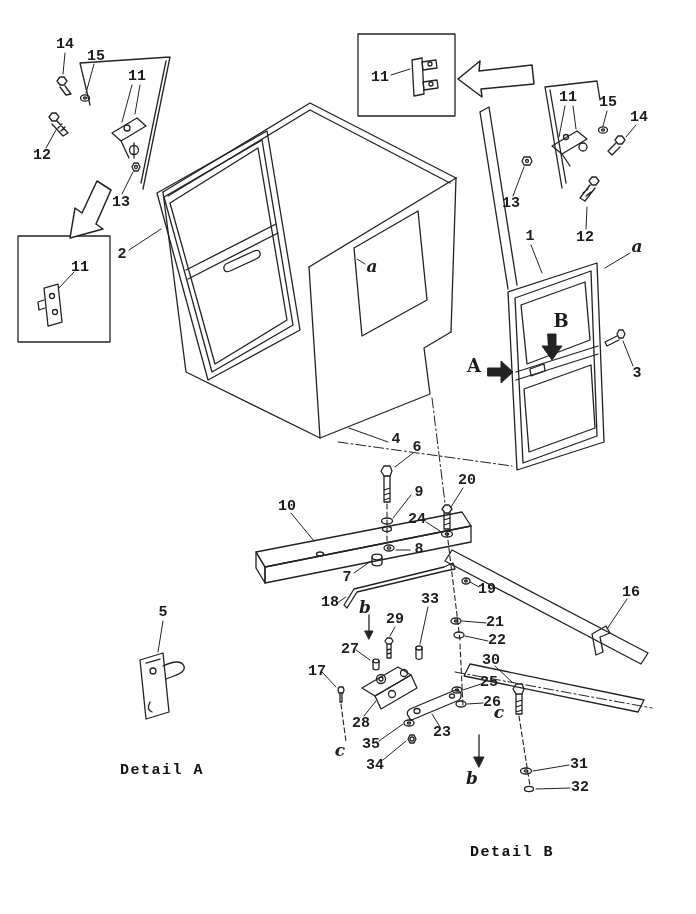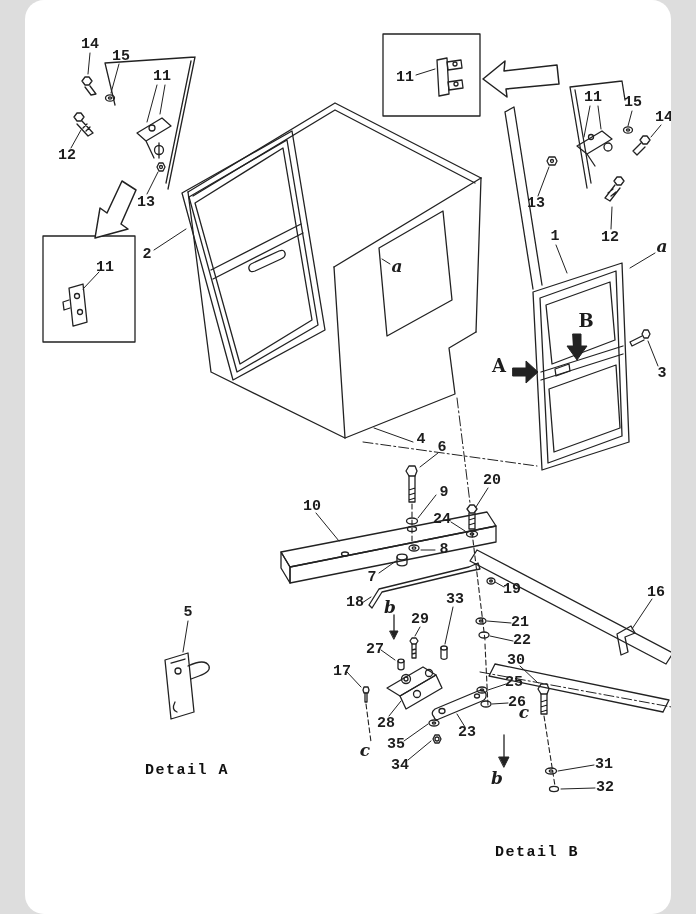--- a/index.html
+++ b/index.html
@@ -1,17 +1,17 @@
 <!DOCTYPE html>
 <html><head>
 <meta charset="utf-8">
 <style>
   html,body{margin:0;padding:0;background:#ddd;}
-  .page{position:relative;width:646px;height:914px;background:#ffffff;margin:0 auto;overflow:hidden;
-        font-family:"Liberation Mono","DejaVu Sans Mono",monospace;border-radius:19px;}
+  .page{position:relative;width:696px;height:914px;background:#ffffff;margin:0 auto;overflow:hidden;
+        font-family:"Liberation Mono","DejaVu Sans Mono",monospace;}
   svg{display:block;}
   .outline-arrow{fill:#ffffff;stroke:#222222;stroke-width:1.5;stroke-linejoin:round;}
   .solid-arrow{fill:#222222;stroke:#222222;stroke-width:1;}
   .dashed{stroke-dasharray:5 3;stroke-width:1.1;}
   .dashdot{stroke-dasharray:10 3 2 3;stroke-width:1;}
   .lbl{fill:#1d1d1d;text-anchor:middle;}
   .lbl-num{font-family:"Liberation Mono","DejaVu Sans Mono",monospace;font-weight:700;font-size:15px;}
   .lbl-ref{font-family:"DejaVu Serif","Liberation Serif",serif;font-style:italic;font-weight:700;font-size:17px;}
   .lbl-view{font-family:"DejaVu Serif","Liberation Serif",serif;font-weight:700;font-size:18px;}
   .caption{fill:#111111;font-family:"Liberation Mono","DejaVu Sans Mono",monospace;font-weight:700;

